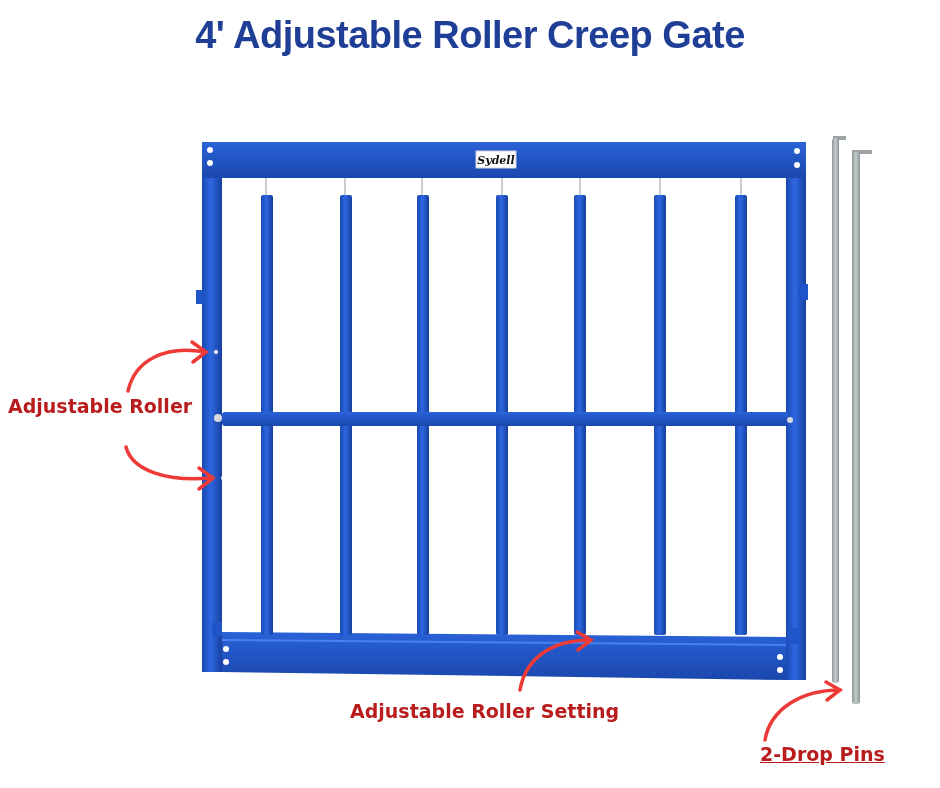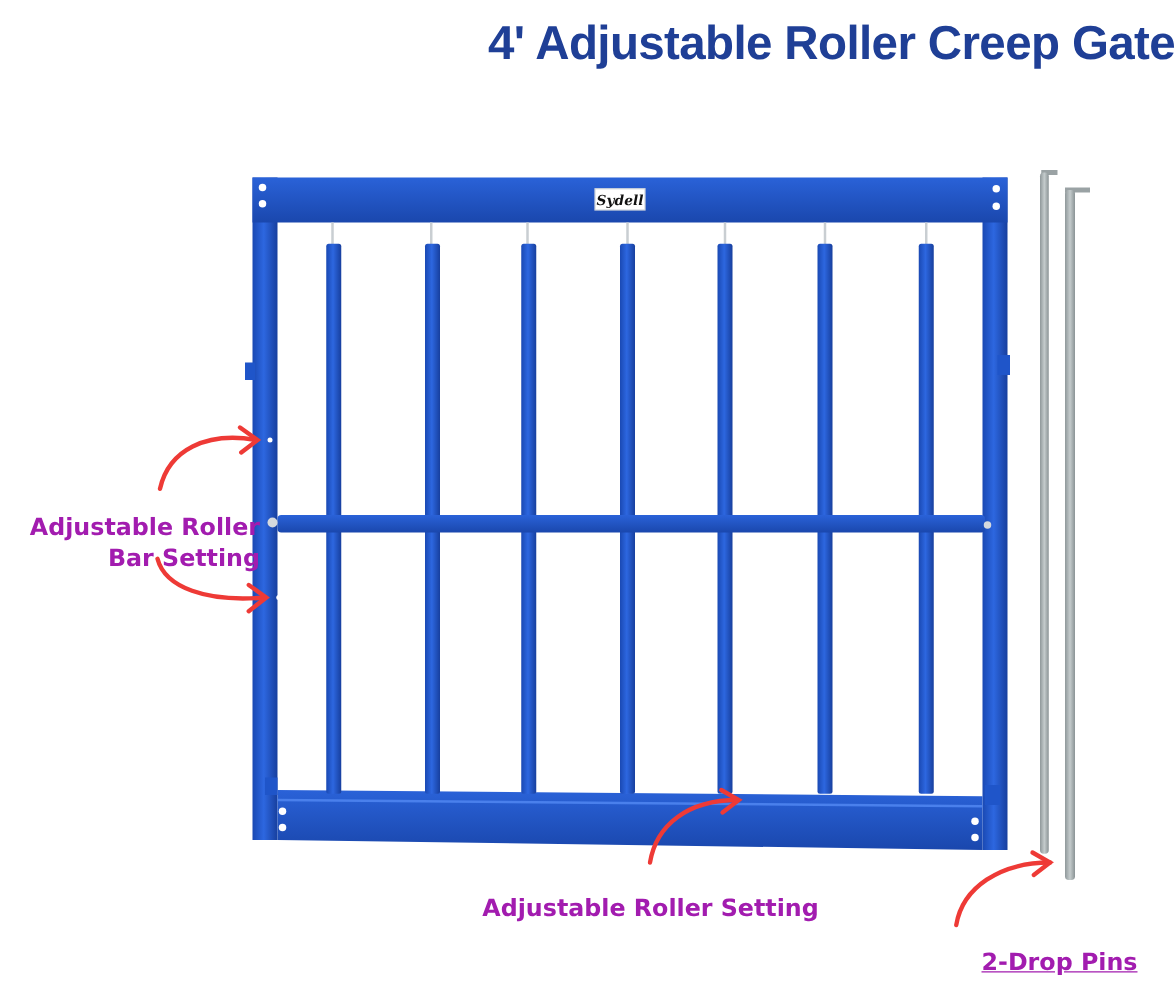--- a/index.html
+++ b/index.html
@@ -1,18 +1,18 @@
 <!DOCTYPE html>
 <html><head>
 <meta charset="utf-8">
 <style>
   html, body { margin: 0; padding: 0; background: #ffffff; }
   body { width: 940px; height: 788px; position: relative; overflow: hidden; font-family: "Liberation Sans", sans-serif; }
-  .title { position: absolute; left: 0; top: 14px; width: 940px; text-align: right; font-family: "Liberation Sans", sans-serif; font-weight: bold; font-size: 38px; color: #1f3f96; letter-spacing: -0.5px; }
-  .label { position: absolute; font-family: "DejaVu Sans", sans-serif; font-weight: bold; color: #a21caf; font-size: 19px; line-height: 25px; text-align: right; margin-top: 16px; }
+  .title { position: absolute; left: 0; top: 14px; width: 940px; text-align: center; font-family: "Liberation Sans", sans-serif; font-weight: bold; font-size: 38px; color: #1f3f96; letter-spacing: -0.5px; }
+  .label { position: absolute; font-family: "DejaVu Sans", sans-serif; font-weight: bold; color: #b91c1c; font-size: 19px; line-height: 25px; text-align: left; }
   svg.scene { position: absolute; left: 0; top: 0; }
 </style>
 </head>
 <body>
 
 <div class="title">4' Adjustable Roller Creep Gate</div>
 
 <svg class="scene" width="940" height="788" viewBox="0 0 940 788">
   <defs>
     <linearGradient id="barG" x1="0" x2="1" y1="0" y2="0">
@@ -101,18 +101,17 @@
     <path d="M199 468 L 213 478 L 199 489"></path>
     <path d="M520 690 C 525 660, 550 640, 590 640"></path>
     <path d="M577 632 L 591 640 L 578 650"></path>
     <path d="M765 740 C 770 710, 800 690, 840 690"></path>
     <path d="M826 682 L 840 690 L 827 700"></path>
   </g>
 </svg>
 
 <div class="label" style="left:8px; top:394px; width:200px;">
   <div>Adjustable Roller</div>
-  <div>Bar Setting</div>
 </div>
 
 <div class="label" style="left:350px; top:699px; width:305px;">Adjustable Roller Setting</div>
 
 <div class="label" style="left:760px; top:742px; width:150px;text-decoration:underline;">2-Drop Pins</div>
 
 </body></html>

